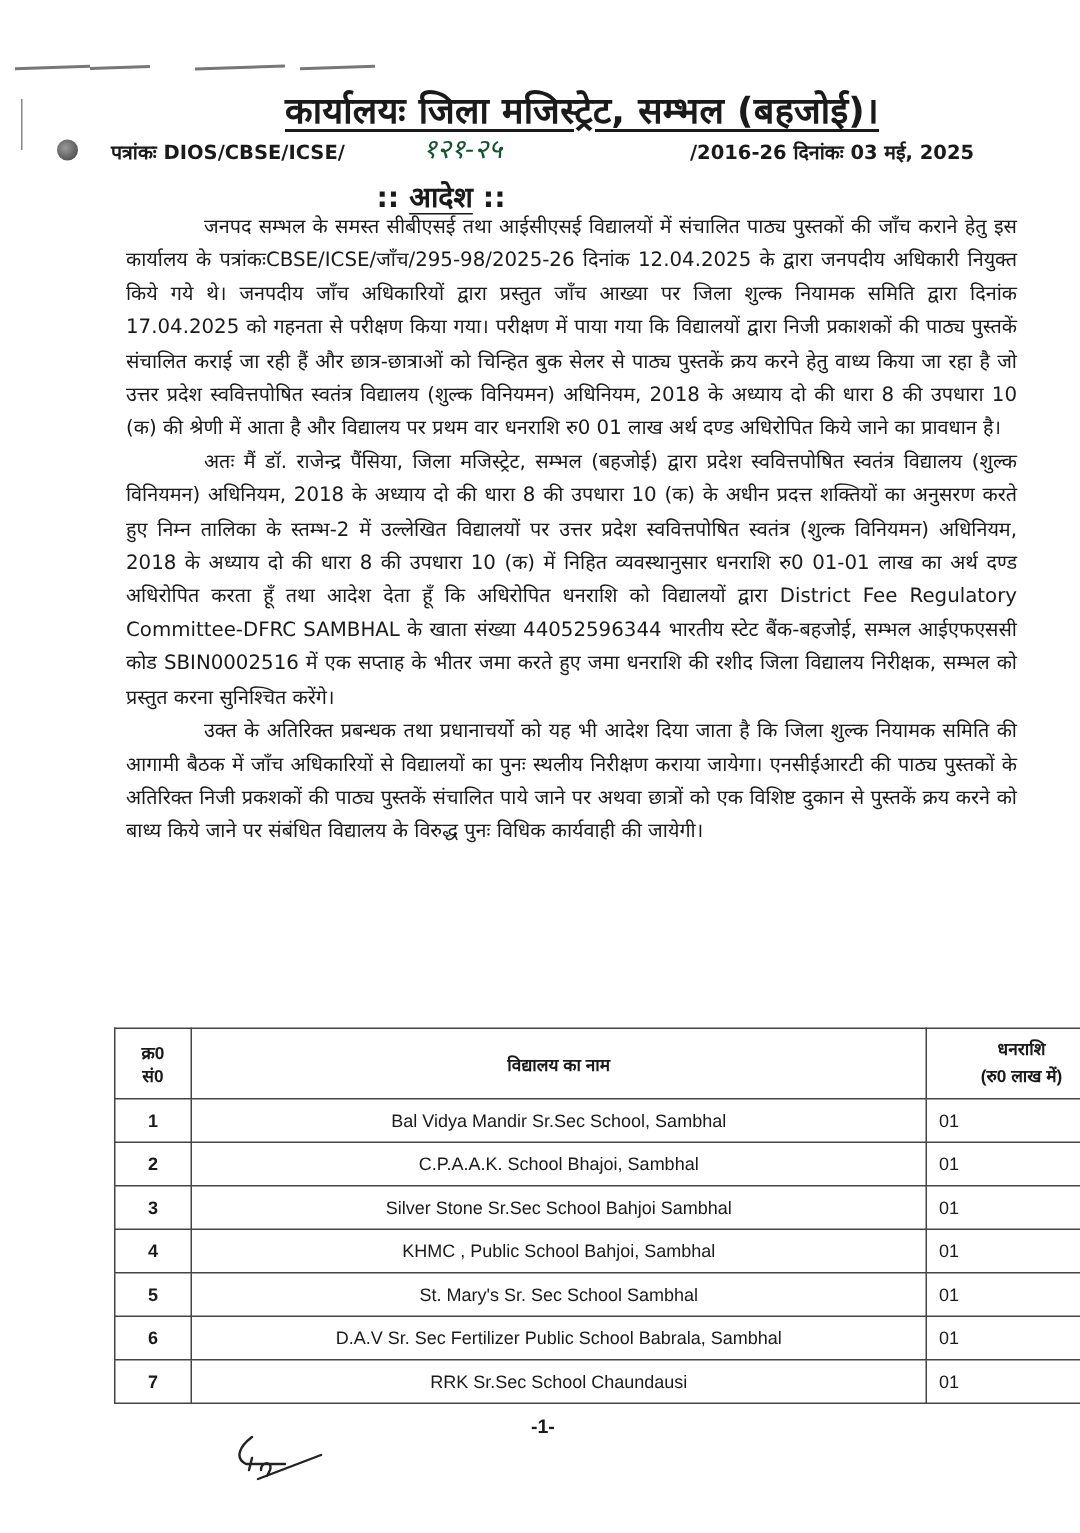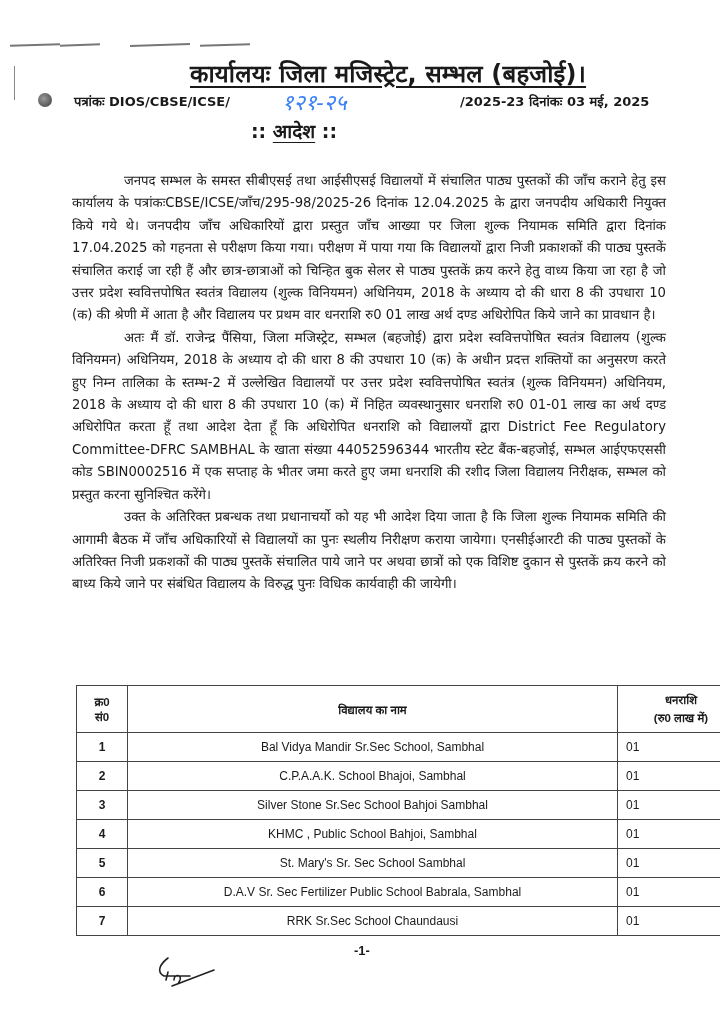--- a/index.html
+++ b/index.html
@@ -13,33 +13,33 @@
   .scan-strip .frag { position:absolute; height:2px; background:#777; top:4px; transform:rotate(-2deg); }
   .margin-mark { position:absolute; left:14px; top:66px; width:1px; height:34px; background:#888; }
   .punch { position:absolute; left:38px; top:93px; width:14px; height:14px; border-radius:50%;
     background:radial-gradient(circle at 40% 40%, #9a9a9a, #3a3a3a); }
   .office-title {
     position:absolute; left:190px; top:56px; font-size:24px; font-weight:bold;
     text-decoration:underline; text-underline-offset:4px; letter-spacing:0.2px; white-space:nowrap;text-align:center;
   }
   .ref-line { position:absolute; top:92px; font-size:13px; font-weight:bold; white-space:nowrap; }
   .ref-label { left:74px; }
-  .ref-handwritten { left:282px; top:86px; font-family:"DejaVu Serif", serif; font-weight:normal; font-size:22px; font-style:italic; color:#3b82f6; }
+  .ref-handwritten { left:282px; top:86px; font-family:"DejaVu Serif", serif; font-weight:normal; font-size:18px; font-style:italic; color:#14532d; }
   .ref-date { left:460px; }
   .order-heading {
     position:absolute; left:0; width:588px; top:118px; text-align:center;
     font-size:19px; font-weight:bold; white-space:nowrap;
   }
   .order-heading .u { text-decoration:underline; text-underline-offset:4px; }
   .body-text {
     position:absolute; left:72px; width:594px; font-size:13.2px; line-height:22.4px;
     text-align:justify; font-weight:500;
   }
   .body-text p { margin:0; text-indent:52px; }
-  .p1 { top:170px; }
+  .p1 { top:141px;margin-left:12px; }
   .table-wrap { position:absolute; left:76px; top:685px; width:669px; }
   table { border-collapse:collapse; width:100%; font-family:"Liberation Sans", sans-serif; font-size:12px; }
   th, td { border:1.2px solid #444; padding:0 8px; height:28px; }
   th { height:46px; font-weight:bold; font-size:11.5px; text-align:center; }
   td.sn { width:34px; text-align:center; font-weight:bold; }
   td.name { text-align:center; }
   td.amt { width:110px; text-align:left; }
   th.sn { width:34px; }
   th.amt { width:110px; line-height:18px; }
   .page-no { position:absolute; left:354px; top:943px; font-size:13px; font-weight:bold; font-family:"Liberation Sans", sans-serif; }
@@ -54,21 +54,21 @@
   <div class="frag" style="left:130px;width:60px;"></div>
   <div class="frag" style="left:200px;width:50px;"></div>
 </div>
 <div class="margin-mark"></div>
 <div class="punch"></div>
 
 <div class="office-title">कार्यालयः जिला मजिस्ट्रेट, सम्भल (बहजोई)।</div>
 
 <div class="ref-line ref-label">पत्रांकः DIOS/CBSE/ICSE/</div>
 <div class="ref-line ref-handwritten">१२१-२५</div>
-<div class="ref-line ref-date">/2025-23 दिनांकः 03 मई, 2025</div>
+<div class="ref-line ref-date">/2016-26 दिनांकः 03 मई, 2025</div>
 
 <div class="order-heading">
   <span>::</span>
   <span class="u">आदेश</span>
   <span>::</span>
 </div>
 
 <div class="body-text p1">
   <p>जनपद सम्भल के समस्त सीबीएसई तथा आईसीएसई विद्यालयों में संचालित पाठ्य पुस्तकों की जाँच कराने हेतु इस कार्यालय के पत्रांकःCBSE/ICSE/जाँच/295-98/2025-26 दिनांक 12.04.2025 के द्वारा जनपदीय अधिकारी नियुक्त किये गये थे। जनपदीय जाँच अधिकारियों द्वारा प्रस्तुत जाँच आख्या पर जिला शुल्क नियामक समिति द्वारा दिनांक 17.04.2025 को गहनता से परीक्षण किया गया। परीक्षण में पाया गया कि विद्यालयों द्वारा निजी प्रकाशकों की पाठ्य पुस्तकें संचालित कराई जा रही हैं और छात्र-छात्राओं को चिन्हित बुक सेलर से पाठ्य पुस्तकें क्रय करने हेतु वाध्य किया जा रहा है जो उत्तर प्रदेश स्ववित्तपोषित स्वतंत्र विद्यालय (शुल्क विनियमन) अधिनियम, 2018 के अध्याय दो की धारा 8 की उपधारा 10 (क) की श्रेणी में आता है और विद्यालय पर प्रथम वार धनराशि रु0 01 लाख अर्थ दण्ड अधिरोपित किये जाने का प्रावधान है।</p>
   <p>अतः मैं डॉ. राजेन्द्र पैंसिया, जिला मजिस्ट्रेट, सम्भल (बहजोई) द्वारा प्रदेश स्ववित्तपोषित स्वतंत्र विद्यालय (शुल्क विनियमन) अधिनियम, 2018 के अध्याय दो की धारा 8 की उपधारा 10 (क) के अधीन प्रदत्त शक्तियों का अनुसरण करते हुए निम्न तालिका के स्तम्भ-2 में उल्लेखित विद्यालयों पर उत्तर प्रदेश स्ववित्तपोषित स्वतंत्र (शुल्क विनियमन) अधिनियम, 2018 के अध्याय दो की धारा 8 की उपधारा 10 (क) में निहित व्यवस्थानुसार धनराशि रु0 01-01 लाख का अर्थ दण्ड अधिरोपित करता हूँ तथा आदेश देता हूँ कि अधिरोपित धनराशि को विद्यालयों द्वारा District Fee Regulatory Committee-DFRC SAMBHAL के खाता संख्या 44052596344 भारतीय स्टेट बैंक-बहजोई, सम्भल आईएफएससी कोड SBIN0002516 में एक सप्ताह के भीतर जमा करते हुए जमा धनराशि की रशीद जिला विद्यालय निरीक्षक, सम्भल को प्रस्तुत करना सुनिश्चित करेंगे।</p>

